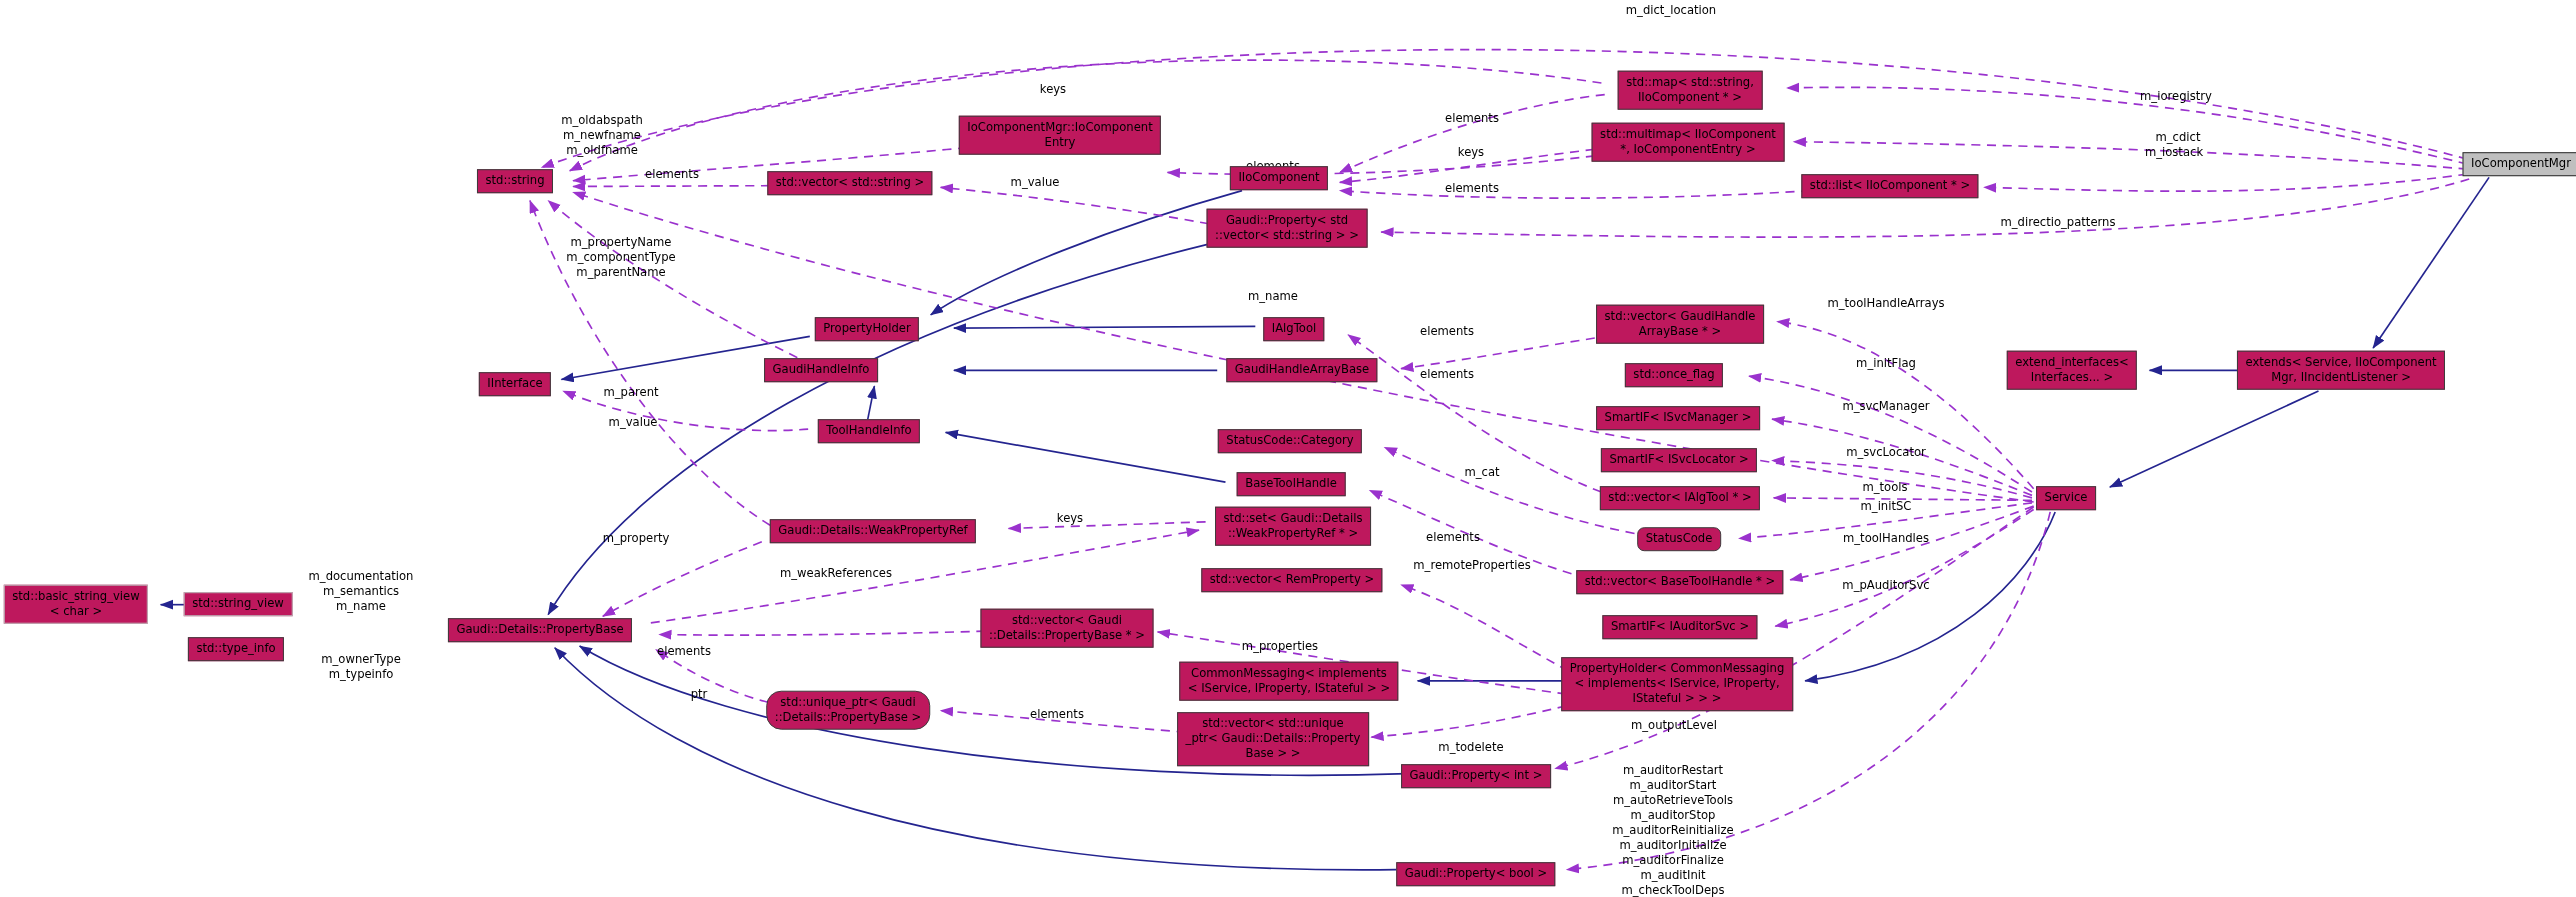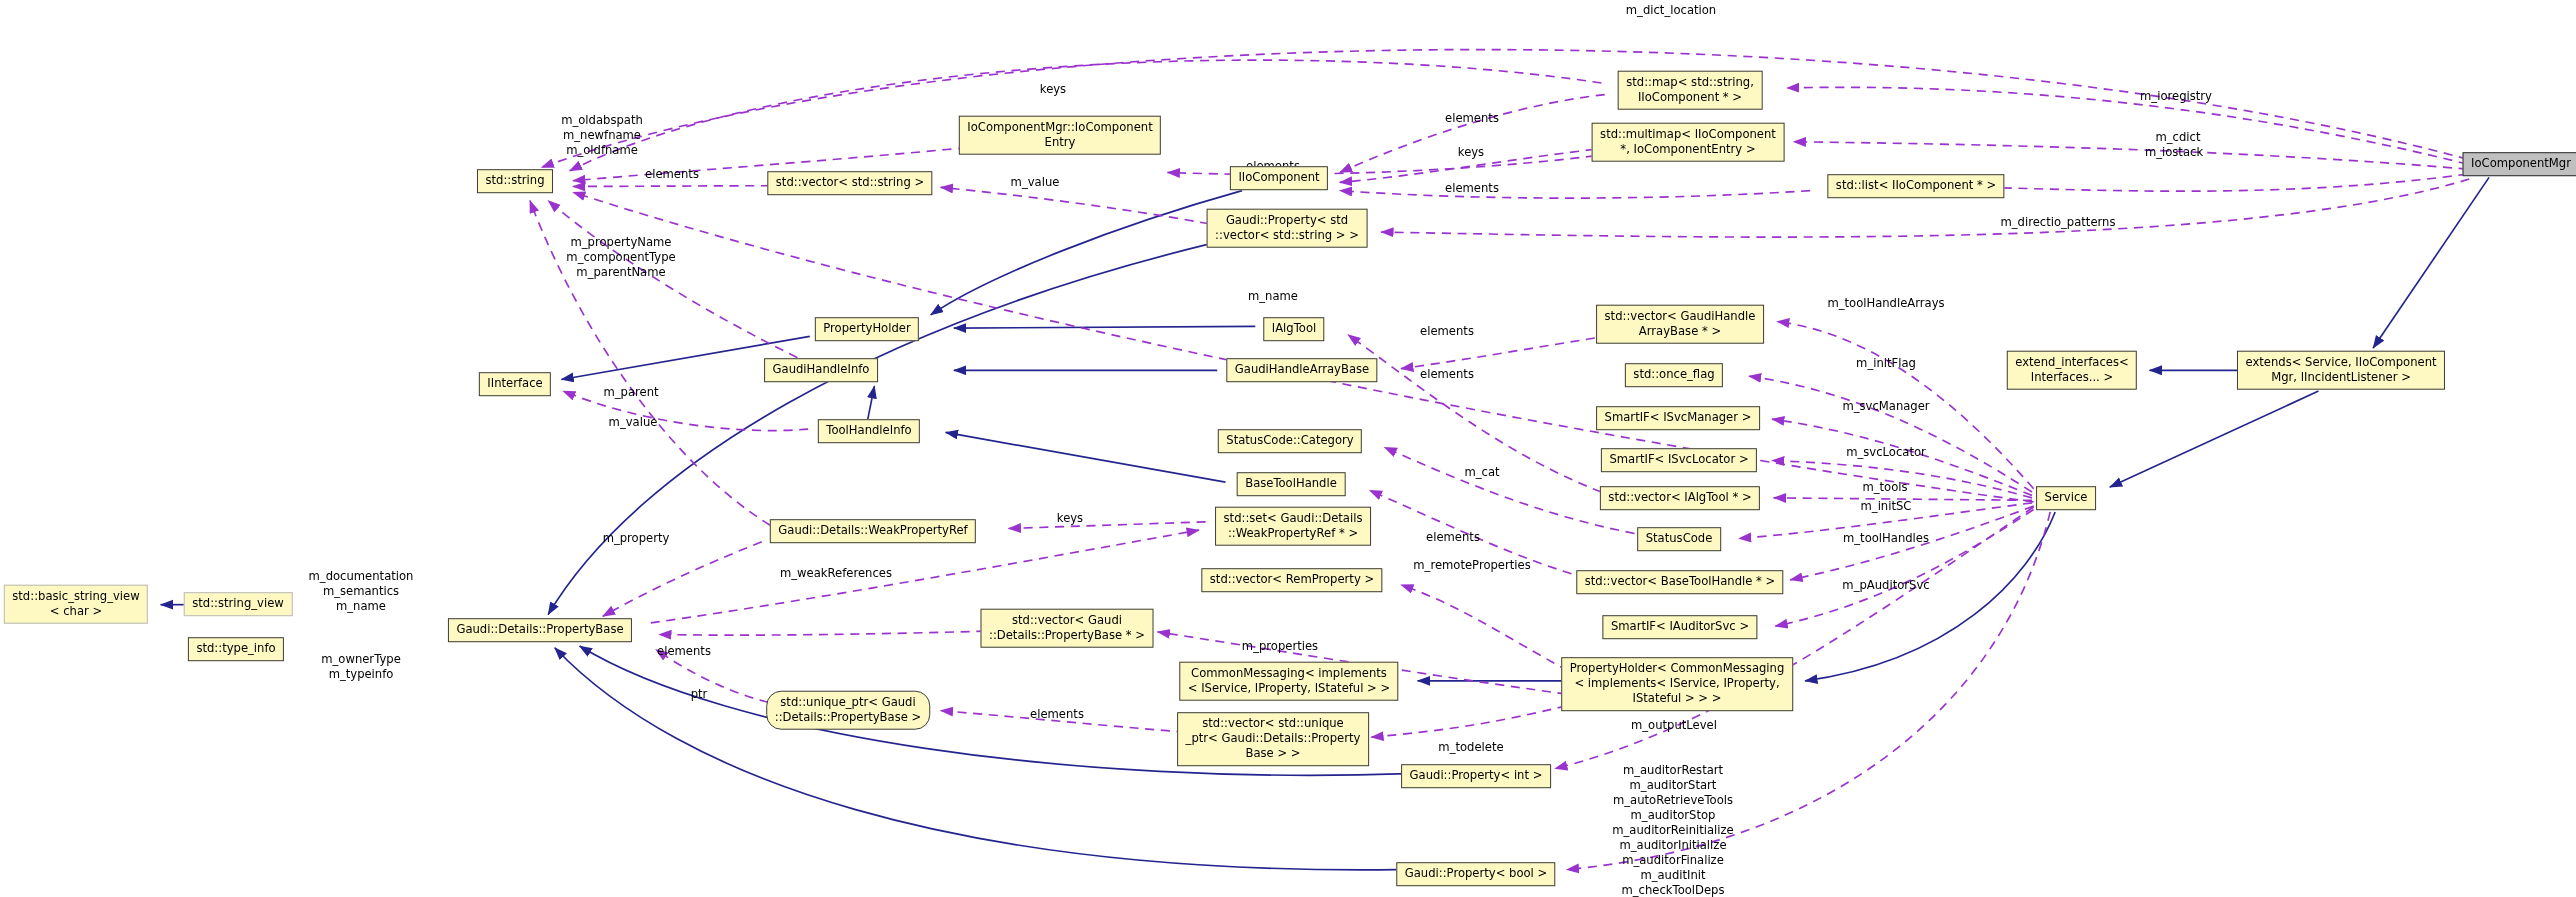--- a/index.html
+++ b/index.html
@@ -1,19 +1,19 @@
 <!DOCTYPE html>
 <html style="font-size:13.2px"><head>
 <meta charset="utf-8">
 <style>
   html,body{margin:0;padding:0;background:#ffffff;}
   #canvas{position:relative;width:2576px;height:898px;background:#ffffff;overflow:hidden;
           font-family:"DejaVu Sans","Liberation Sans",sans-serif;}
   #edge-layer{position:absolute;left:0;top:0;width:2576px;height:898px;}
-  .node{position:absolute;transform:translate(-50%,-50%);background:#fef9c3;
+  .node{position:absolute;transform:translate(-50%,-50%);background:#be185d;
         border:1.7px solid #3c3c3c;color:#000;text-align:center;white-space:pre;
         font-size:11.6px;line-height:15px;padding:3.3px 7.5px;z-index:3;}
   .node.external{border-color:#b9b9b9;}
   .node.main{background:#bfbfbf;border-color:#2b2b2b;}
   .edge-label{position:absolute;transform:translate(-50%,-50%);color:#000;
         font-size:11.6px;line-height:15px;text-align:center;white-space:pre;z-index:2;}
 </style>
 </head>
 <body>
 
@@ -84,21 +84,21 @@
         <path d="M 2456,615 C 2355,682 2258,732 2144,756" fill="none" stroke="#9a32cd" stroke-width="2" stroke-dasharray="11,8" marker-end="url(#arrow-usage)"></path>
         <path d="M 976,518 C 880,526 762,506 680,472" fill="none" stroke="#9a32cd" stroke-width="2" stroke-dasharray="11,8" marker-end="url(#arrow-usage)"></path>
       </g>
   </svg>
   <div id="node-layer">
       <div class="node main" style="left: 2521px; top: 164px;">IoComponentMgr</div>
       <div class="node" style="left: 1690px; top: 90px;">std::map&lt; std::string,
 IIoComponent * &gt;</div>
       <div class="node" style="left: 1688px; top: 142px;">std::multimap&lt; IIoComponent
 *, IoComponentEntry &gt;</div>
-      <div class="node" style="left: 1890px; top: 186px; margin-left: 26px;">std::list&lt; IIoComponent * &gt;</div>
+      <div class="node" style="left: 1890px; top: 186px;">std::list&lt; IIoComponent * &gt;</div>
       <div class="node" style="left: 1060px; top: 135px;">IoComponentMgr::IoComponent
 Entry</div>
       <div class="node" style="left: 1279px; top: 178px;">IIoComponent</div>
       <div class="node" style="left: 1287px; top: 228px;">Gaudi::Property&lt; std
 ::vector&lt; std::string &gt; &gt;</div>
       <div class="node" style="left: 515px; top: 181px;">std::string</div>
       <div class="node" style="left: 850px; top: 183px;">std::vector&lt; std::string &gt;</div>
       <div class="node" style="left: 867px; top: 329px;">PropertyHolder</div>
       <div class="node" style="left: 1294px; top: 329px;">IAlgTool</div>
       <div class="node" style="left: 821px; top: 370px;">GaudiHandleInfo</div>
@@ -129,21 +129,21 @@
       <div class="node" style="left: 1476px; top: 874px;">Gaudi::Property&lt; bool &gt;</div>
       <div class="node" style="left: 1677px; top: 684px;">PropertyHolder&lt; CommonMessaging
 &lt; implements&lt; IService, IProperty,
 IStateful &gt; &gt; &gt;</div>
       <div class="node" style="left: 1680px; top: 324px;">std::vector&lt; GaudiHandle
 ArrayBase * &gt;</div>
       <div class="node" style="left: 1674px; top: 375px;">std::once_flag</div>
       <div class="node" style="left: 1678px; top: 418px;">SmartIF&lt; ISvcManager &gt;</div>
       <div class="node" style="left: 1679px; top: 460px;">SmartIF&lt; ISvcLocator &gt;</div>
       <div class="node" style="left: 1680px; top: 498px;">std::vector&lt; IAlgTool * &gt;</div>
-      <div class="node" style="left: 1679px; top: 539px;">StatusCode</div>
+      <div class="node" style="left: 1679px; top: 539px; border-radius: 7px;">StatusCode</div>
       <div class="node" style="left: 1680px; top: 582px;">std::vector&lt; BaseToolHandle * &gt;</div>
       <div class="node" style="left: 1680px; top: 627px;">SmartIF&lt; IAuditorSvc &gt;</div>
       <div class="node" style="left: 2072px; top: 370px;">extend_interfaces&lt;
 Interfaces... &gt;</div>
       <div class="node" style="left: 2341px; top: 370px;">extends&lt; Service, IIoComponent
 Mgr, IIncidentListener &gt;</div>
       <div class="node" style="left: 2066px; top: 498px;">Service</div>
     </div>
   <div id="label-layer">
       <div class="edge-label" style="left: 1671px; top: 10px;">m_dict_location</div>

